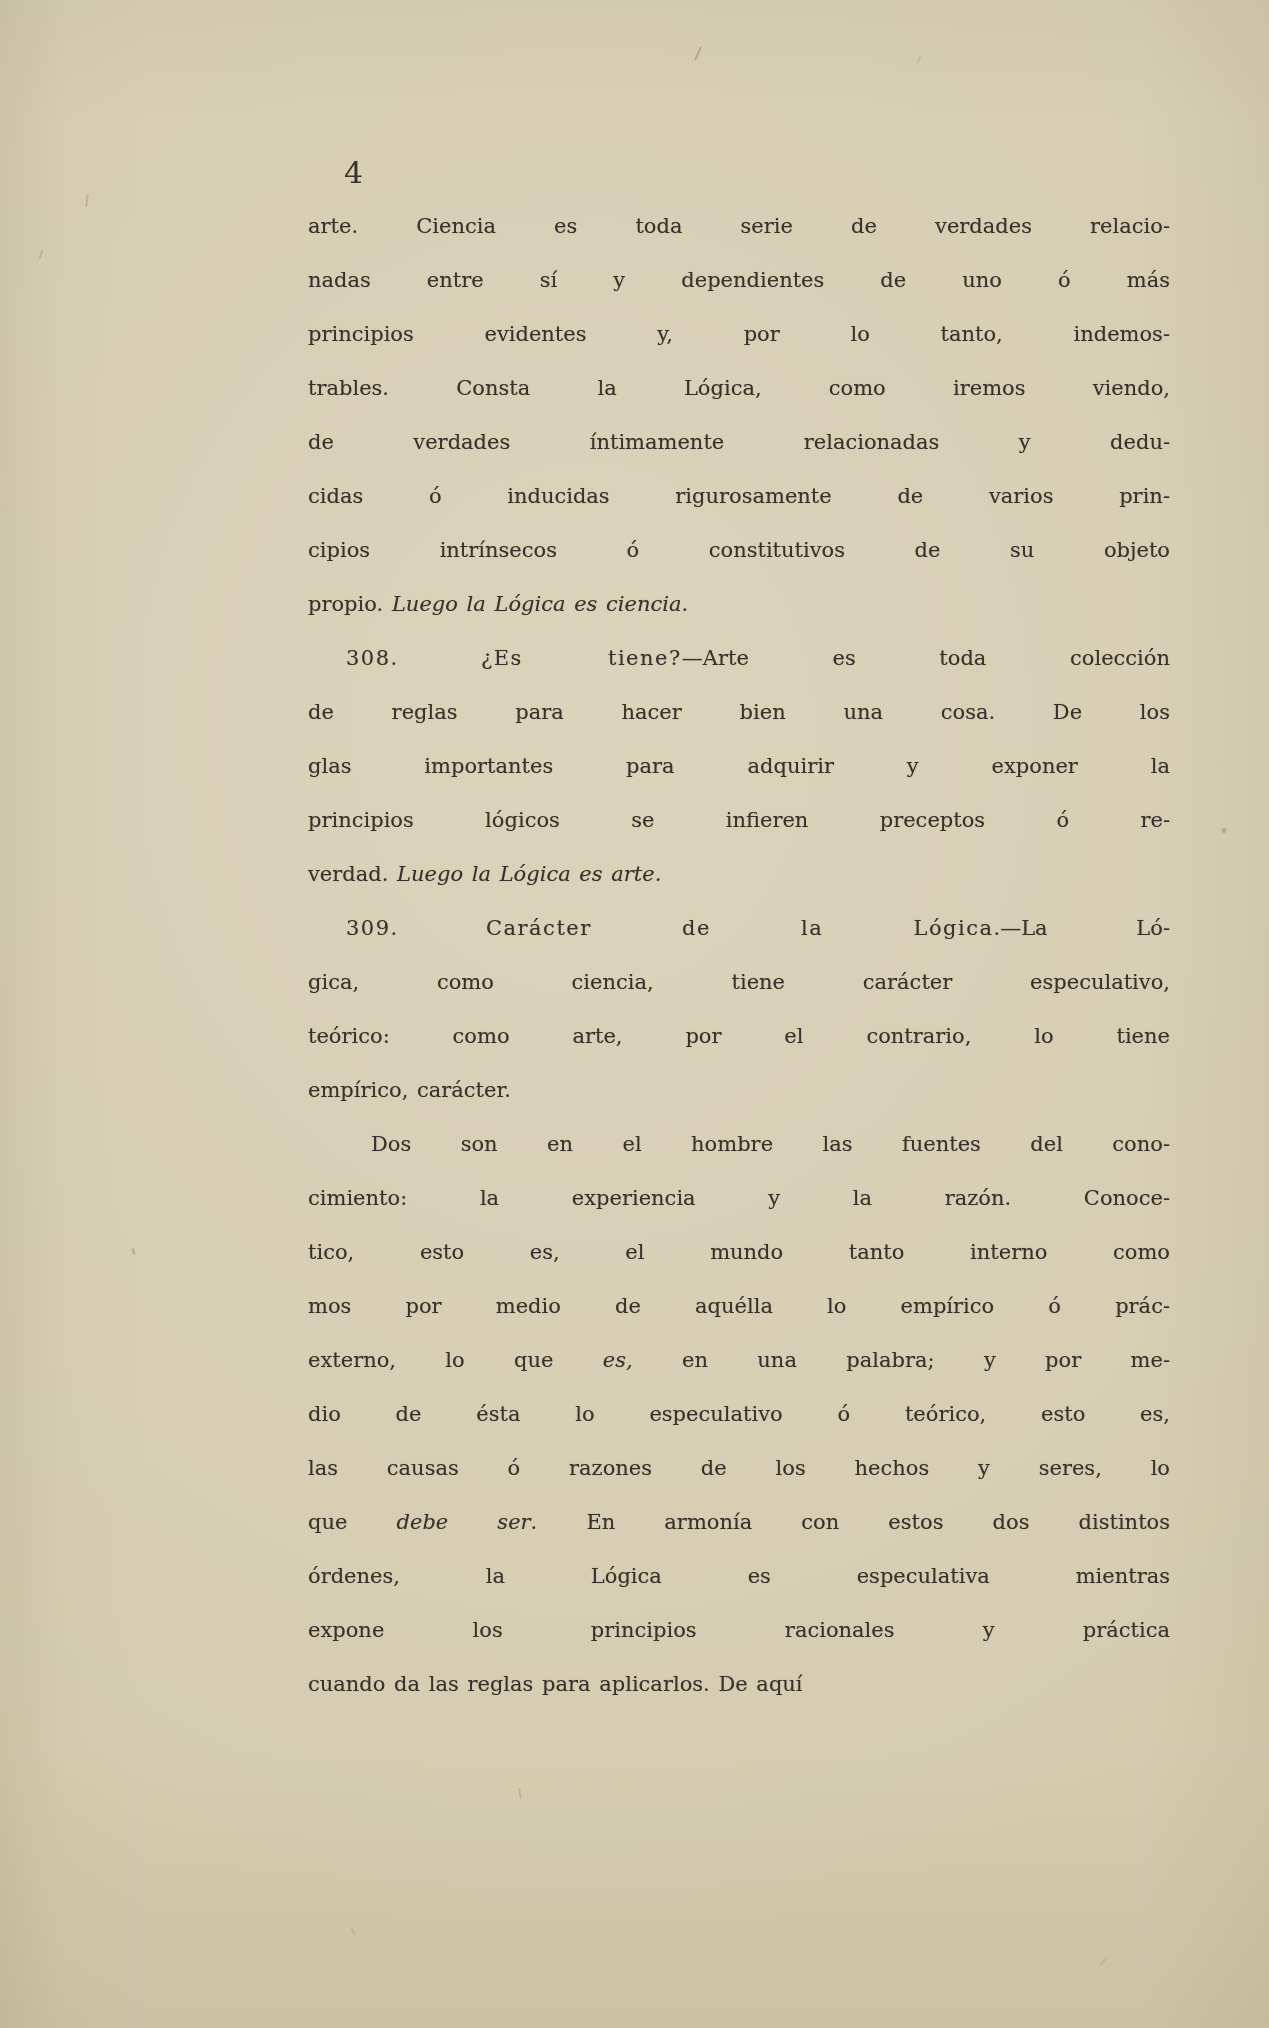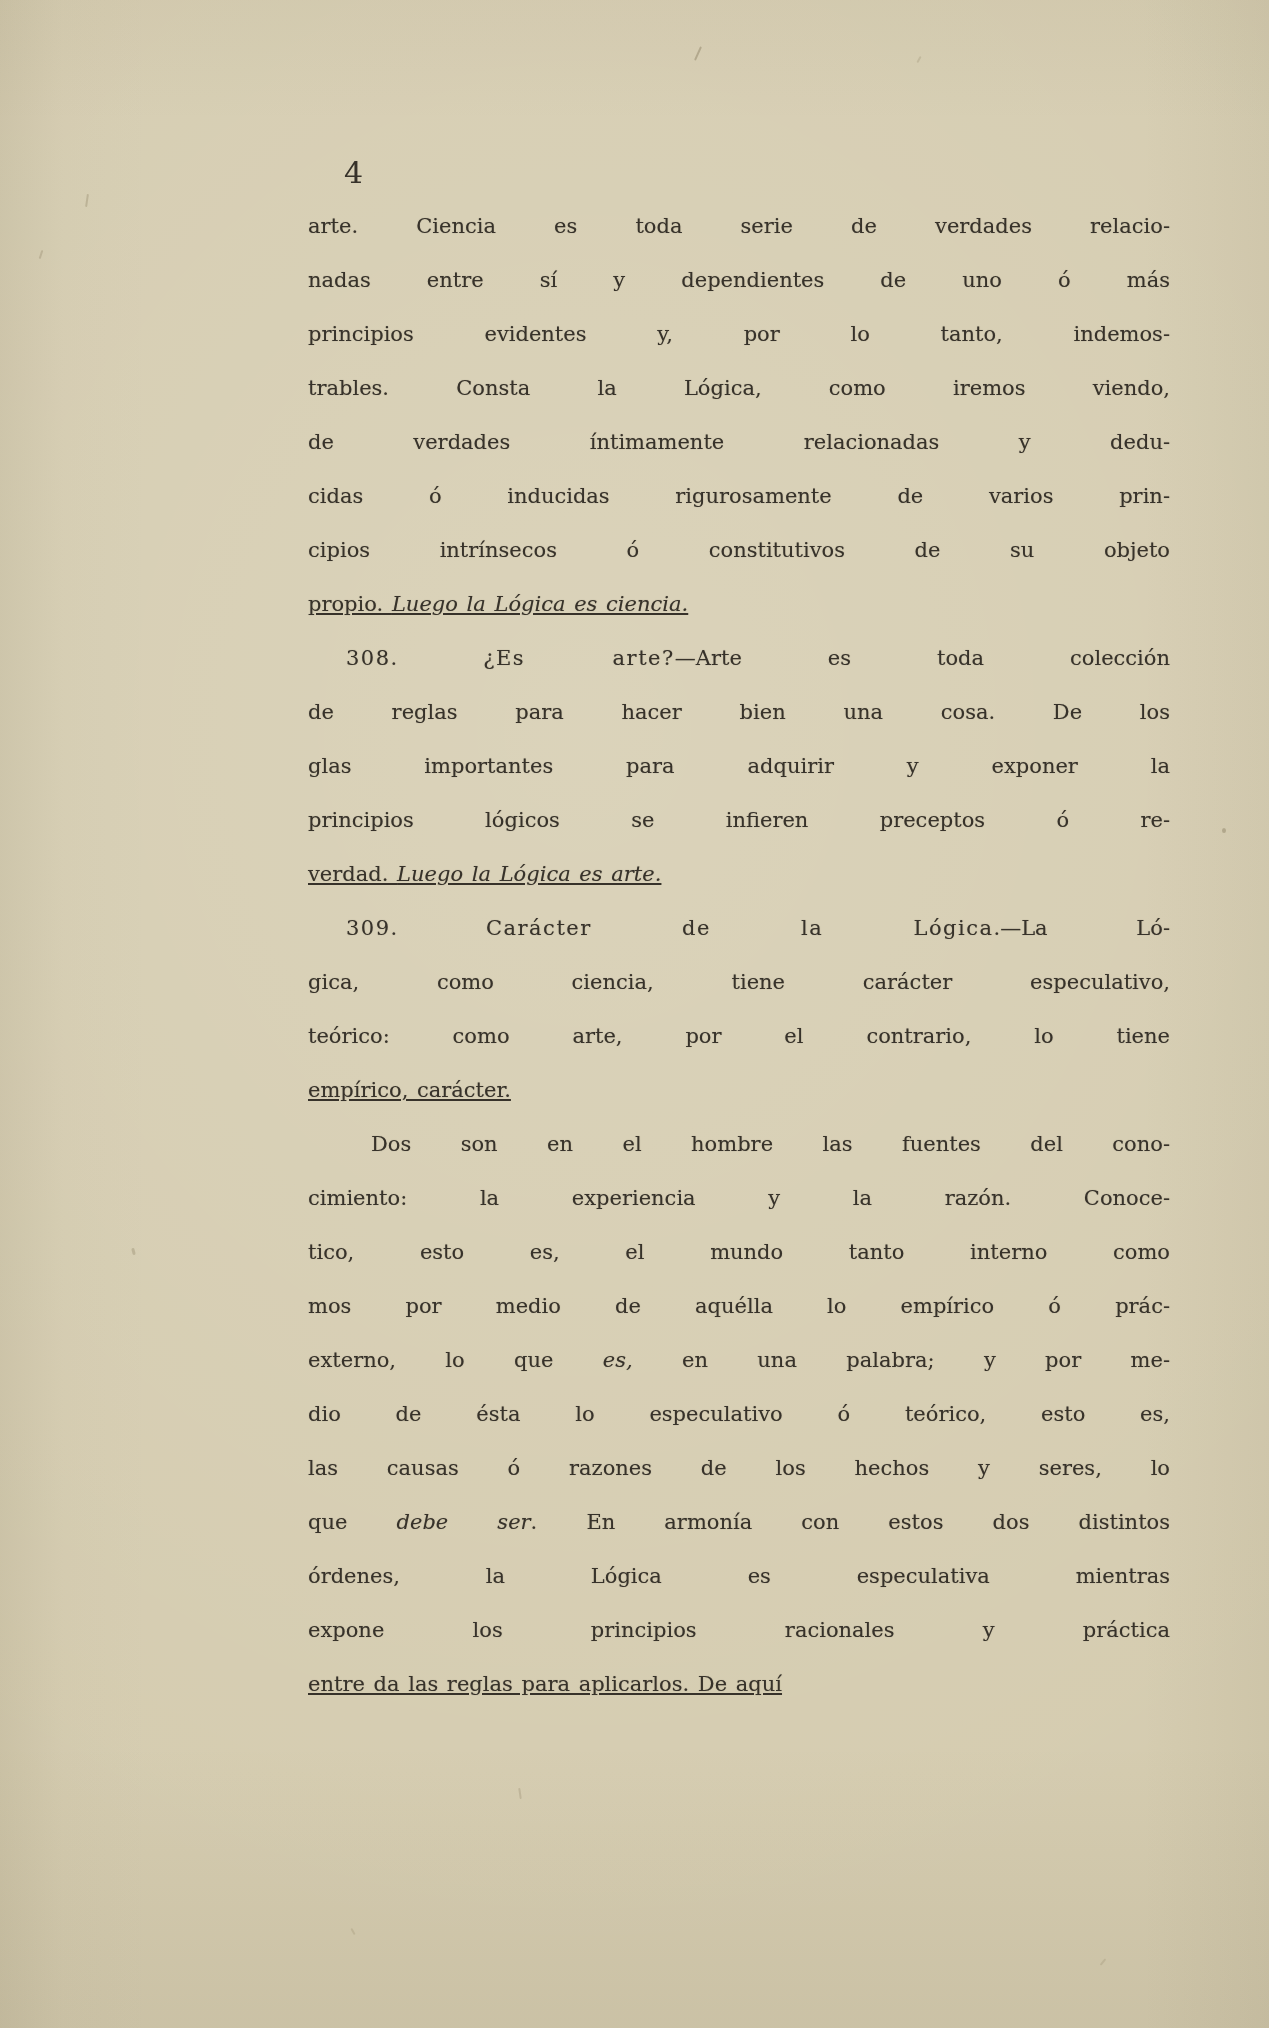--- a/index.html
+++ b/index.html
@@ -44,21 +44,20 @@
   .line {
     height: 54px;
     line-height: 54px;
     overflow: visible;
     text-align: justify;
     text-align-last: justify;
   }
   .line.end {
     text-align: right;
     text-align-last: left;
-    text-decoration: underline;
   }
   .line.ind1 { text-indent: 38px; }
   .line.ind2 { text-indent: 63px; }
   .seg-n { font-style: normal; }
   .seg-i { font-style: italic; }
   .seg-b { font-weight: normal; letter-spacing: 1.5px; }
   
   .mark {
     position: absolute;
     background: rgba(100,85,55,0.30);
@@ -82,40 +81,40 @@
 
   <div class="text-block">
       <div class="line"><span class="seg-n">arte. Ciencia es toda serie de verdades relacio-</span></div>
       <div class="line"><span class="seg-n">nadas entre sí y dependientes de uno ó más</span></div>
       <div class="line"><span class="seg-n">principios evidentes y, por lo tanto, indemos-</span></div>
       <div class="line"><span class="seg-n">trables. Consta la Lógica, como iremos viendo,</span></div>
       <div class="line"><span class="seg-n">de verdades íntimamente relacionadas y dedu-</span></div>
       <div class="line"><span class="seg-n">cidas ó inducidas rigurosamente de varios prin-</span></div>
       <div class="line"><span class="seg-n">cipios intrínsecos ó constitutivos de su objeto</span></div>
       <div class="line end"><span class="seg-n">propio. </span><span class="seg-i">Luego la Lógica es ciencia.</span></div>
-      <div class="line ind1"><span class="seg-b">308</span><span class="seg-n">. </span><span class="seg-b">¿Es arte?</span><span class="seg-n">—Arte es toda colección</span></div>
+      <div class="line ind1"><span class="seg-b">308</span><span class="seg-n">. </span><span class="seg-b">¿Es tiene?</span><span class="seg-n">—Arte es toda colección</span></div>
       <div class="line"><span class="seg-n">de reglas para hacer bien una cosa. De los</span></div>
       <div class="line"><span class="seg-n">glas importantes para adquirir y exponer la</span></div>
       <div class="line"><span class="seg-n">principios lógicos se infieren preceptos ó re-</span></div>
       <div class="line end"><span class="seg-n">verdad. </span><span class="seg-i">Luego la Lógica es arte.</span></div>
       <div class="line ind1"><span class="seg-b">309</span><span class="seg-n">. </span><span class="seg-b">Carácter de la Lógica</span><span class="seg-n">.—La Ló-</span></div>
       <div class="line"><span class="seg-n">gica, como ciencia, tiene carácter especulativo,</span></div>
       <div class="line"><span class="seg-n">teórico: como arte, por el contrario, lo tiene</span></div>
       <div class="line end"><span class="seg-n">empírico, carácter.</span></div>
       <div class="line ind2"><span class="seg-n">Dos son en el hombre las fuentes del cono-</span></div>
       <div class="line"><span class="seg-n">cimiento: la experiencia y la razón. Conoce-</span></div>
       <div class="line"><span class="seg-n">tico, esto es, el mundo tanto interno como</span></div>
       <div class="line"><span class="seg-n">mos por medio de aquélla lo empírico ó prác-</span></div>
       <div class="line"><span class="seg-n">externo, lo que </span><span class="seg-i">es,</span><span class="seg-n"> en una palabra; y por me-</span></div>
       <div class="line"><span class="seg-n">dio de ésta lo especulativo ó teórico, esto es,</span></div>
       <div class="line"><span class="seg-n">las causas ó razones de los hechos y seres, lo</span></div>
       <div class="line"><span class="seg-n">que </span><span class="seg-i">debe ser</span><span class="seg-n">. En armonía con estos dos distintos</span></div>
       <div class="line"><span class="seg-n">órdenes, la Lógica es especulativa mientras</span></div>
       <div class="line"><span class="seg-n">expone los principios racionales y práctica</span></div>
-      <div class="line end"><span class="seg-n">entre da las reglas para aplicarlos. De aquí</span></div>
+      <div class="line end"><span class="seg-n">cuando da las reglas para aplicarlos. De aquí</span></div>
     </div>
 
   <div class="mark m1"></div>
   <div class="mark m2"></div>
   <div class="mark m3"></div>
   <div class="mark m4"></div>
   <div class="mark m5"></div>
   <div class="mark m6"></div>
   <div class="mark m7"></div>
   <div class="mark m8"></div>

